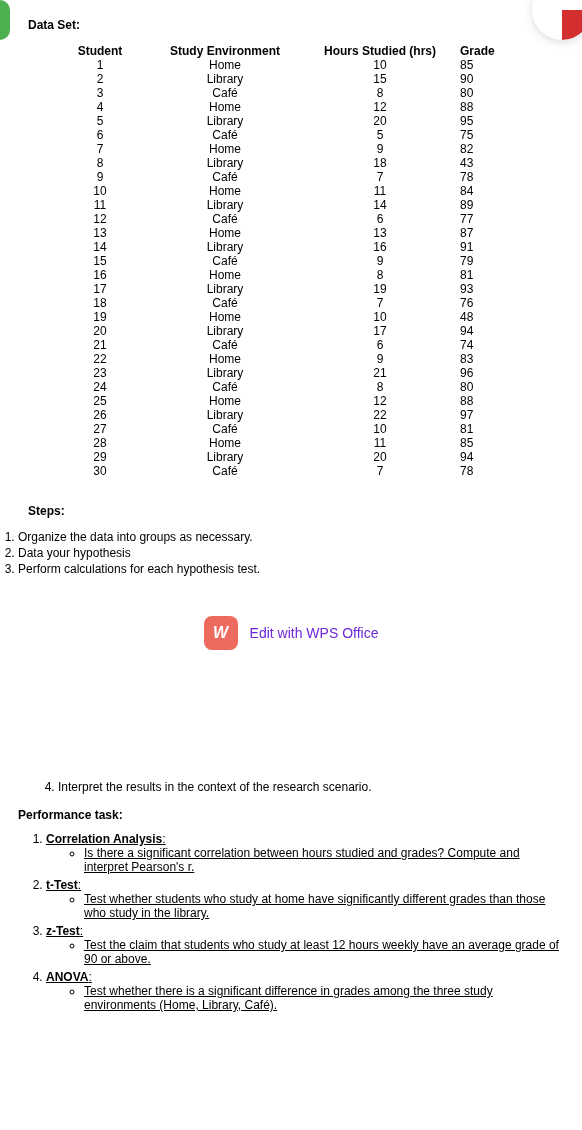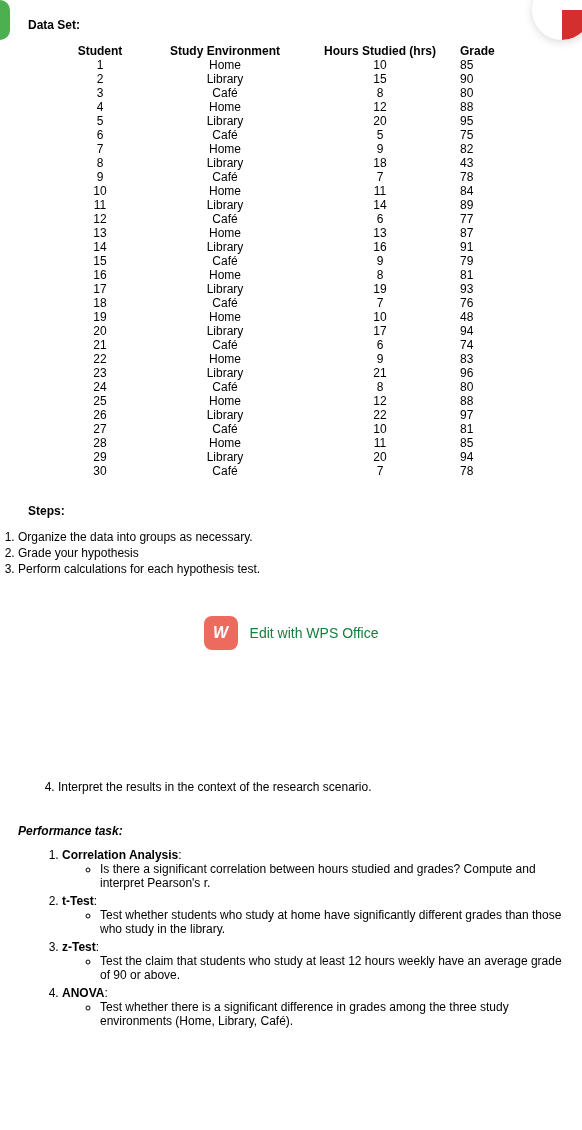--- a/index.html
+++ b/index.html
@@ -86,30 +86,30 @@
       border-radius: 8px;
       display: flex;
       align-items: center;
       justify-content: center;
       color: #fff;
       font-weight: bold;
       font-style: italic;
       font-size: 16px;
     }
     .wps-text {
-      color: #15803d;
+      color: #6d28d9;
       font-size: 14px;
     }
     .perf-title {
       font-weight: bold;
-      margin: 30px 0 10px 0;
-      font-style: italic;
+      margin: 14px 0 10px 0;
     }
     .perf-list {
-      margin-left: 44px;
+      margin-left: 28px;
+      text-decoration: underline;
     }
     .perf-list > li {
       margin-bottom: 4px;
     }
     .perf-list strong {
       font-weight: bold;
     }
     .sub-list {
       list-style-type: circle;
       margin-left: 38px;
@@ -317,21 +317,21 @@
         <div class="col-env">Café</div>
         <div class="col-hours">7</div>
         <div class="col-grade">78</div>
       </div>
     </div>
 </div>
 
 <div class="section-title">Steps:</div>
 <ol class="steps-list" id="steps-list">
     <li>Organize the data into groups as necessary.</li>
-    <li>Grade your hypothesis</li>
+    <li>Data your hypothesis</li>
     <li>Perform calculations for each hypothesis test.</li>
   </ol>
 
 <div class="wps-banner">
   <div class="wps-icon">W</div>
   <div class="wps-text">Edit with WPS Office</div>
 </div>
 
 <ol class="step4" start="4">
   <li>Interpret the results in the context of the research scenario.</li>

